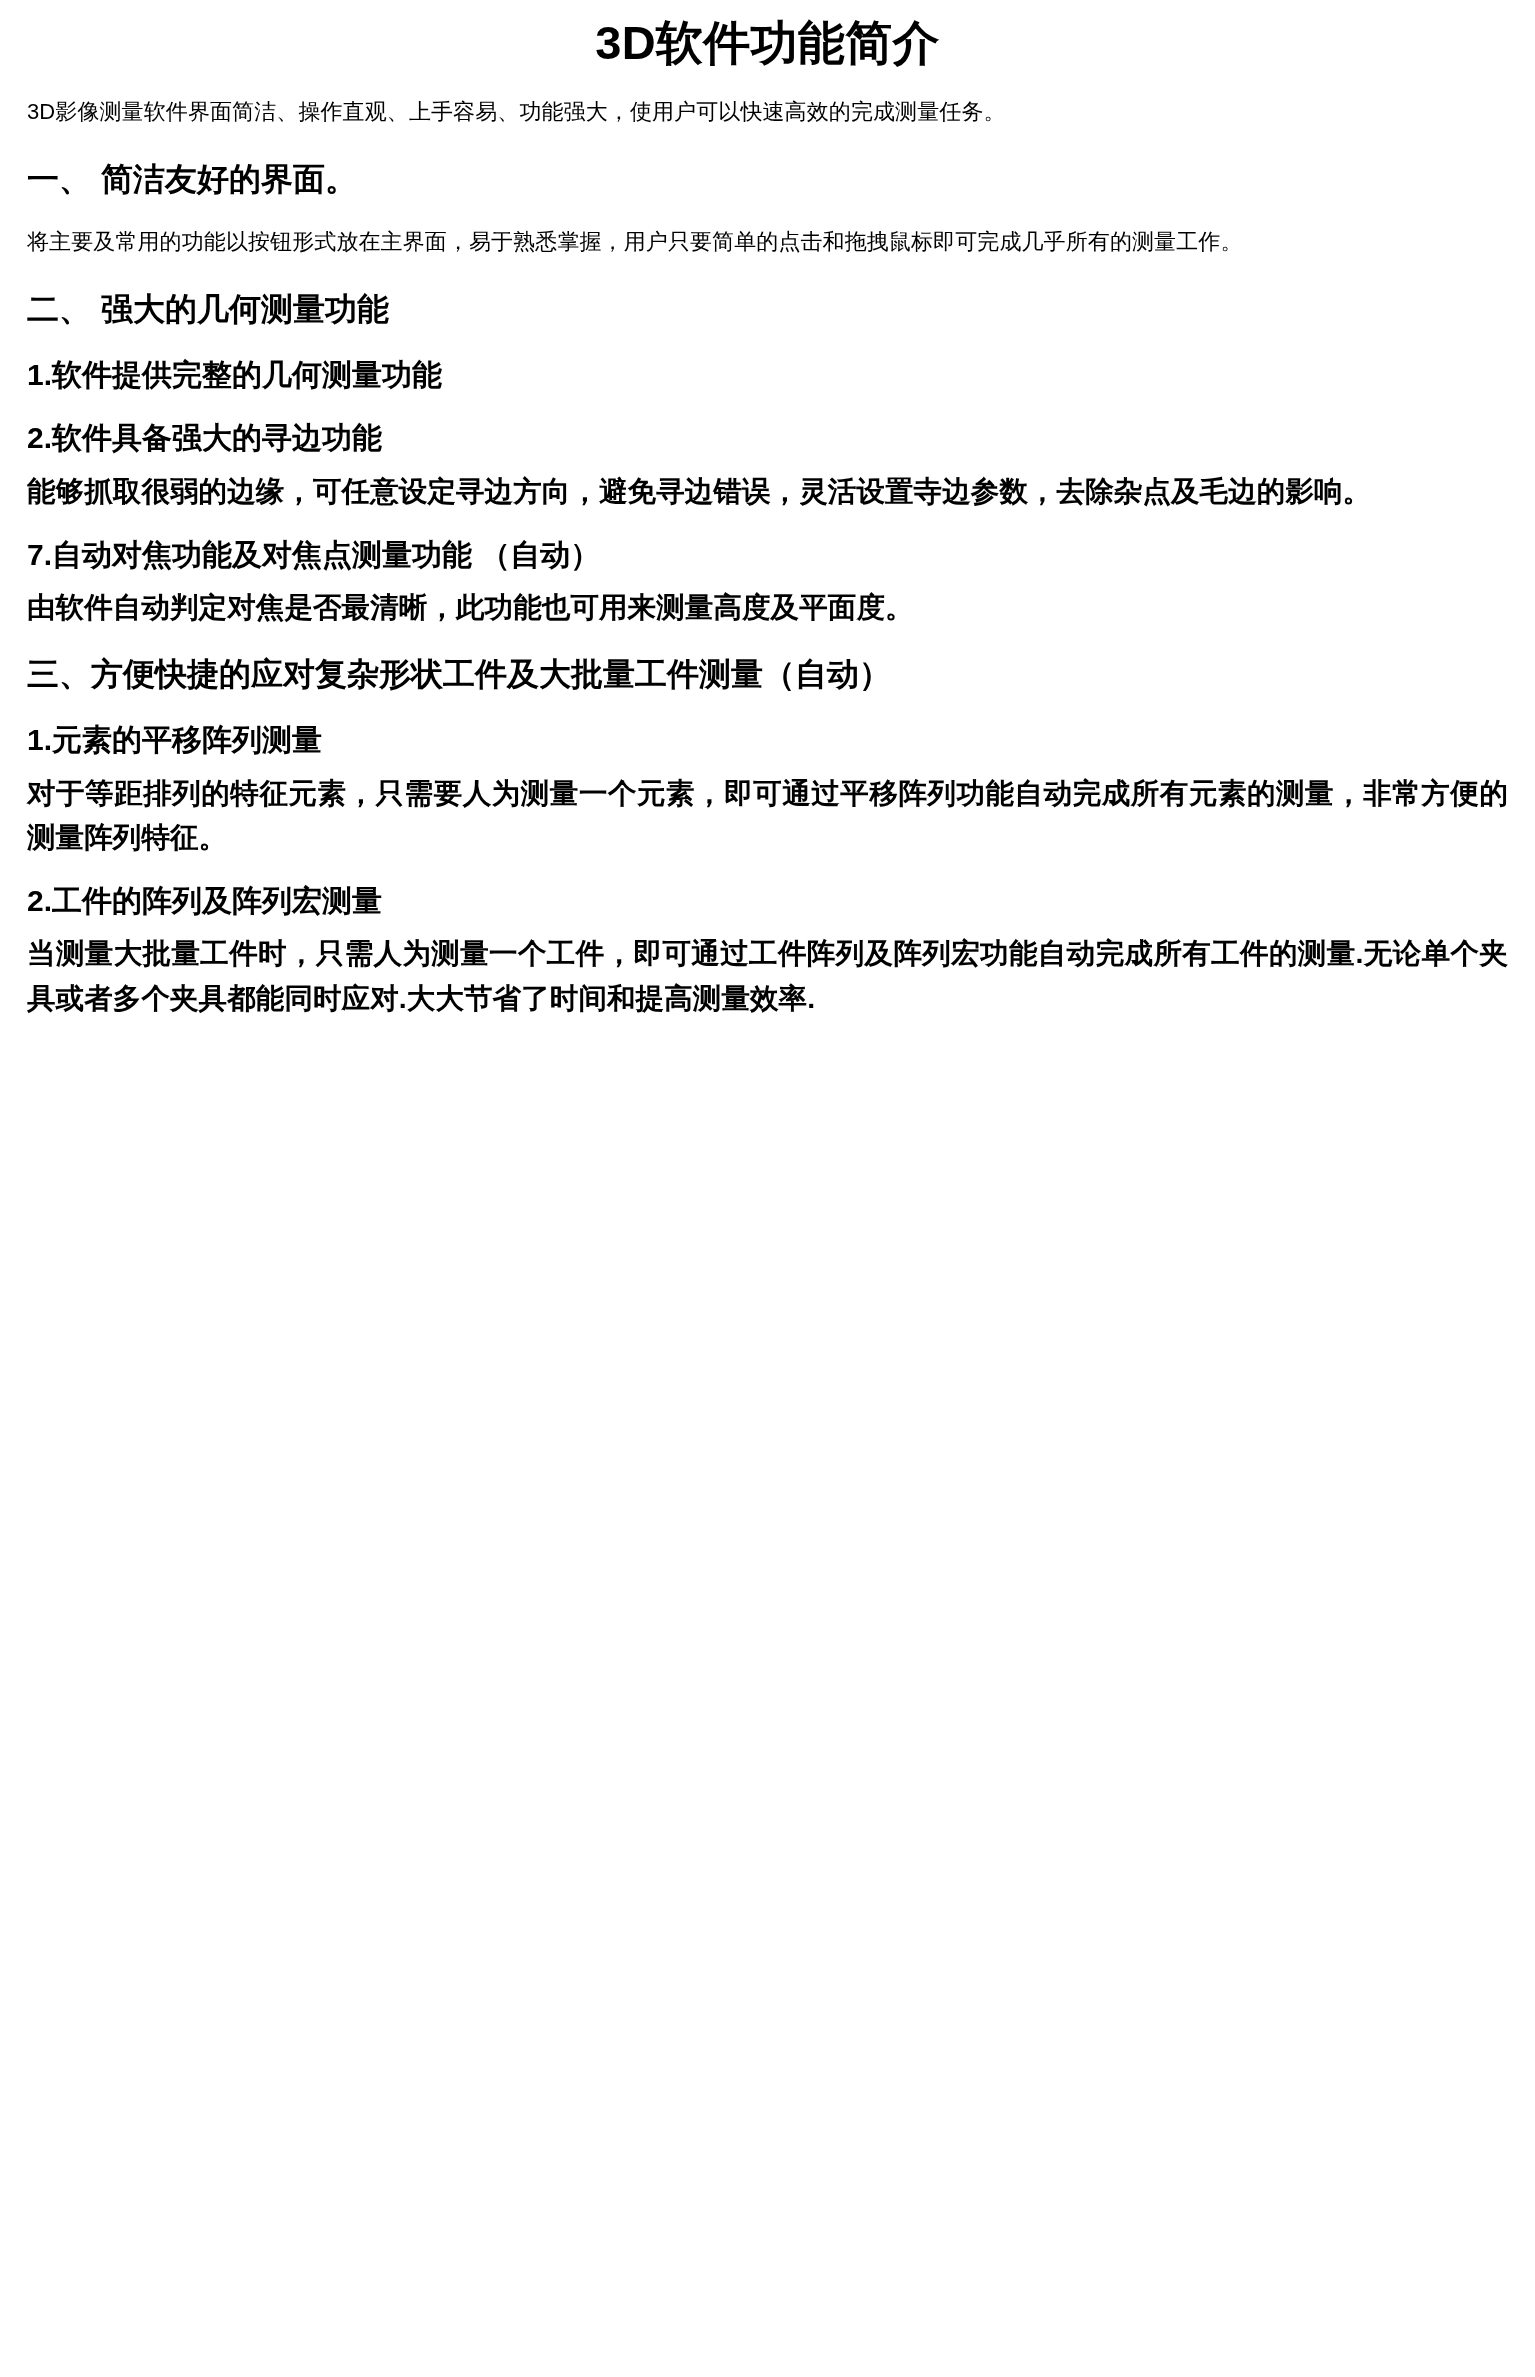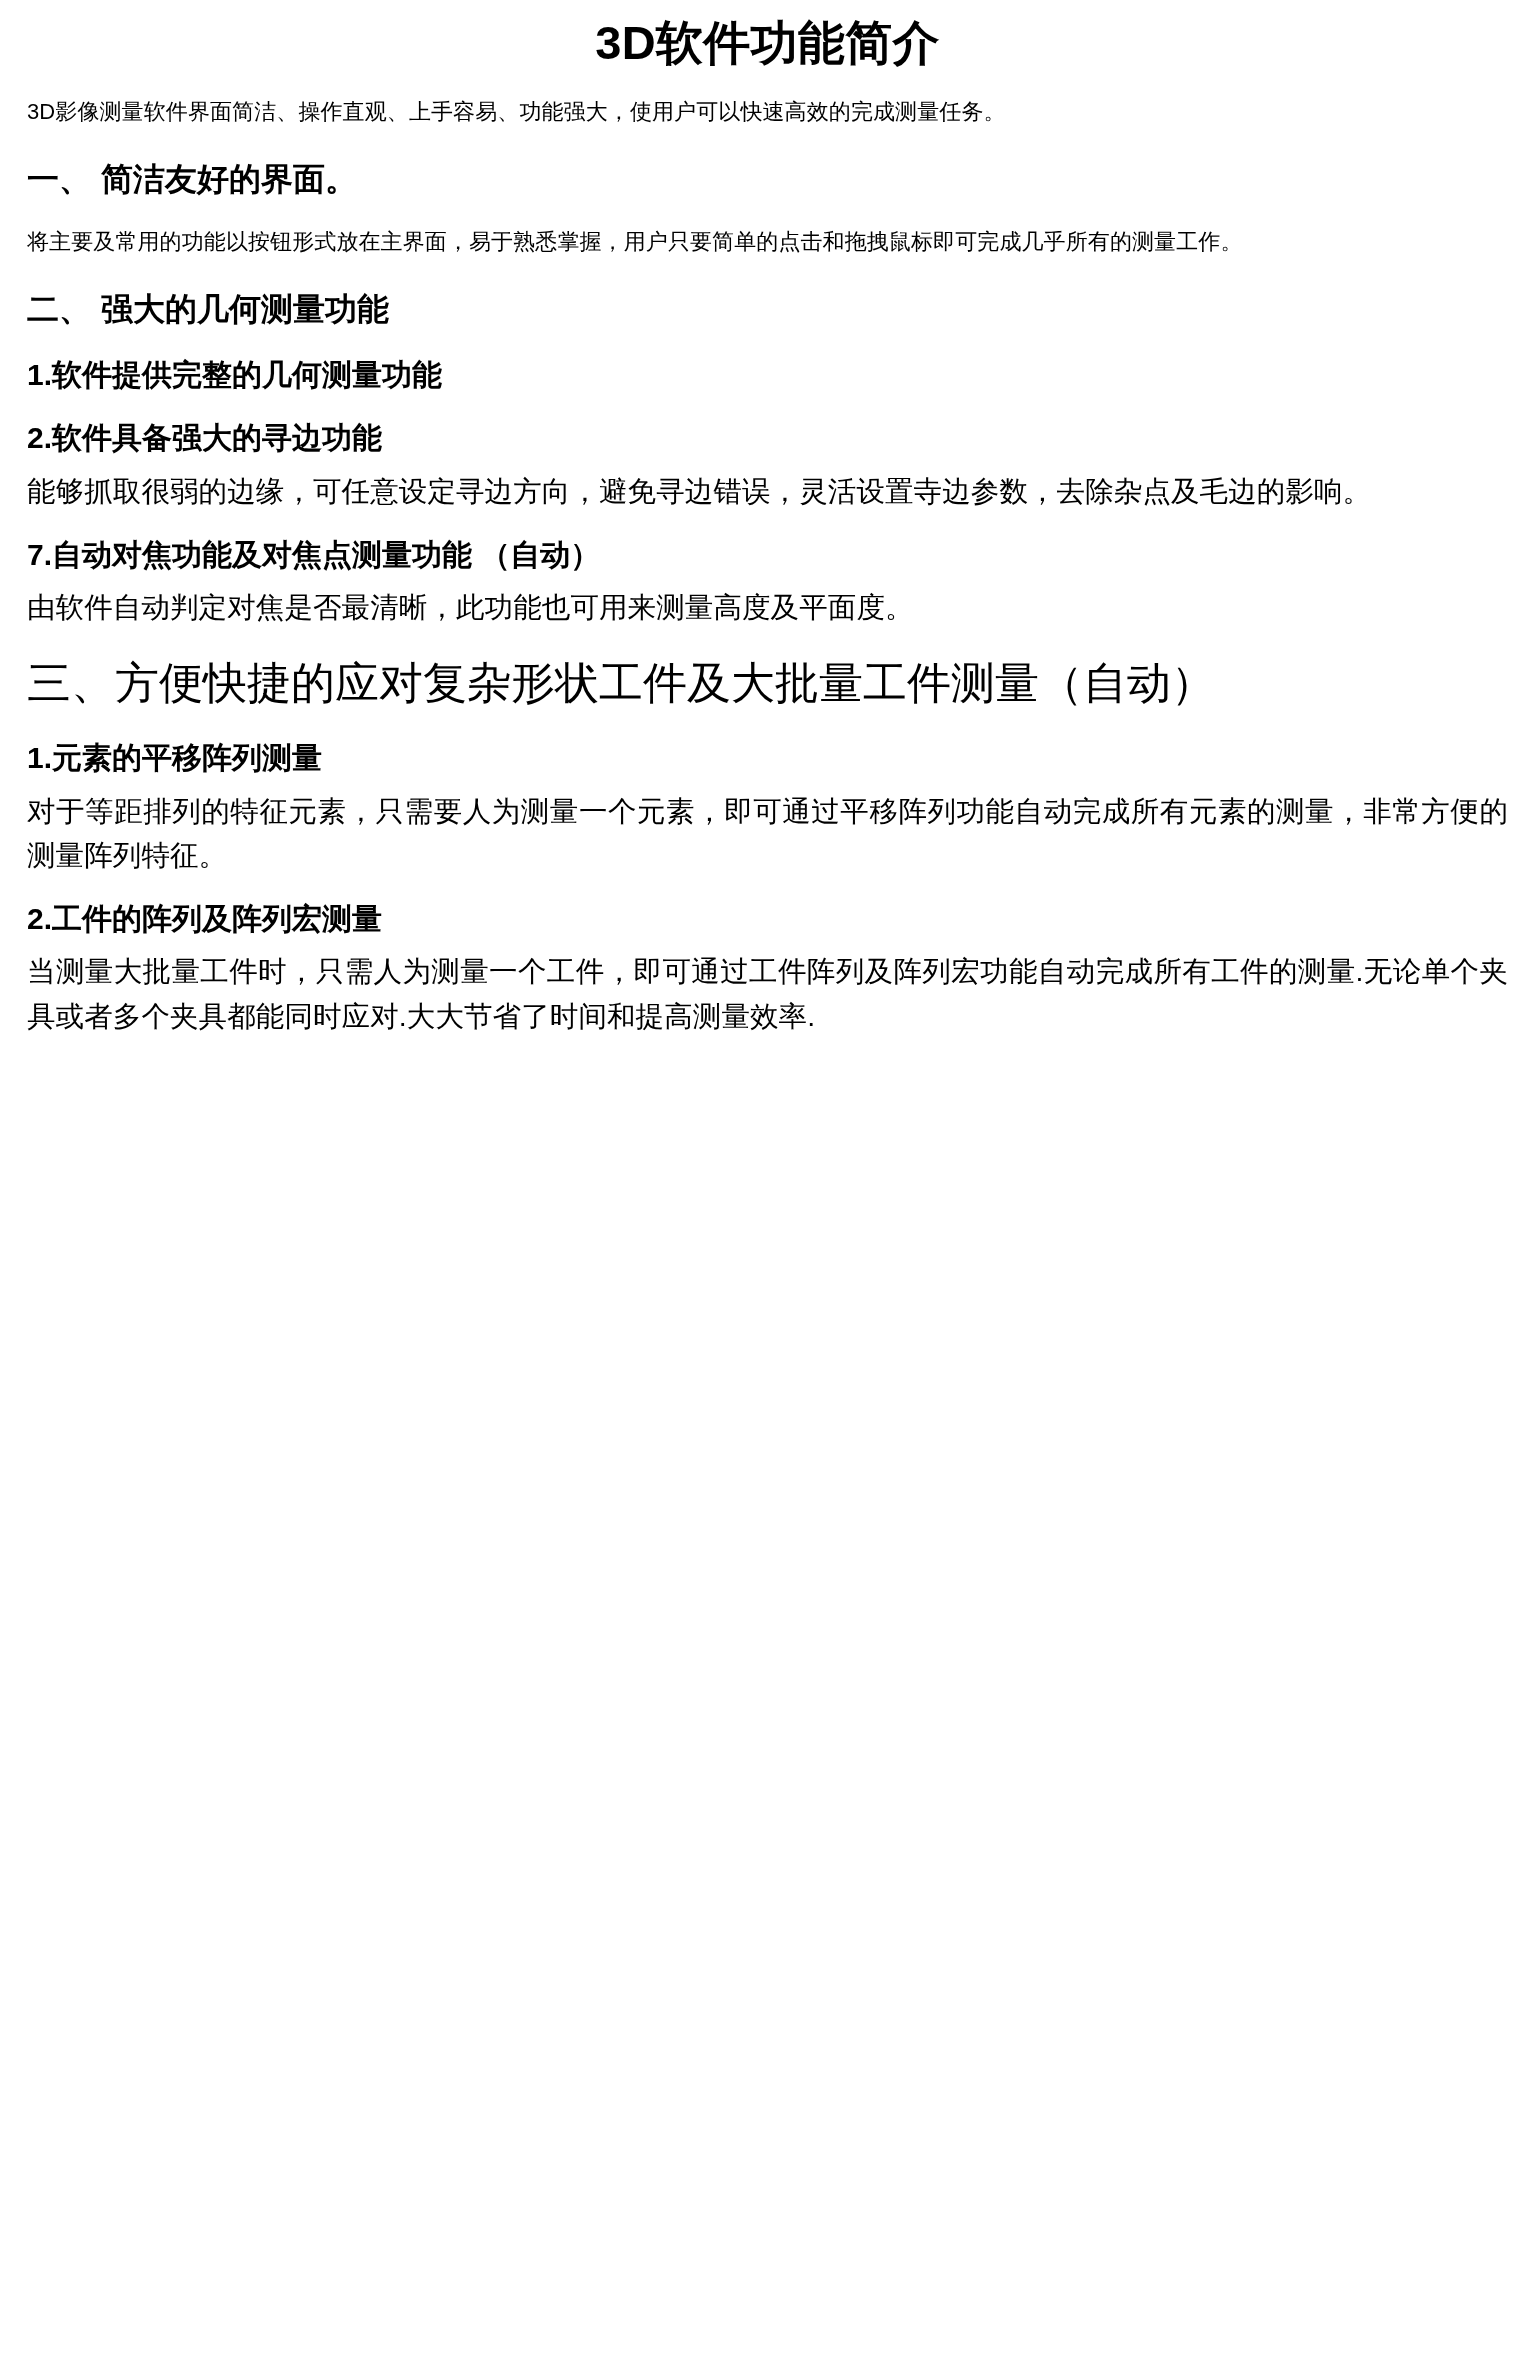--- a/index.html
+++ b/index.html
@@ -35,34 +35,35 @@
     margin: 17.3px 0 0 0;
     text-align: justify;
     letter-spacing: 0.1px;
   }
   .para-tight {
     font-size: 28.5px;
     line-height: 1.55;
     margin: 8.7px 0 0 0;
     text-align: justify;
     letter-spacing: 0.1px;
+    font-weight: bold;
   }
   .heading-level1 {
     font-size: 32px;
     font-weight: bold;
     margin: 21px 0 0 0;
     line-height: 1.5;
   }
   .heading-level1 .num {
     display: inline-block;
     min-width: 74px;
   }
   .heading-level1-plain {
-    font-size: 44px;
-    font-weight: normal;
+    font-size: 32px;
+    font-weight: bold;
     margin: 21px 0 0 0;
     line-height: 1.5;
   }
   .heading-level2 {
     font-size: 30px;
     font-weight: bold;
     margin: 18.6px 0 0 0;
     line-height: 1.5;
   }
   .clip-bottom {

